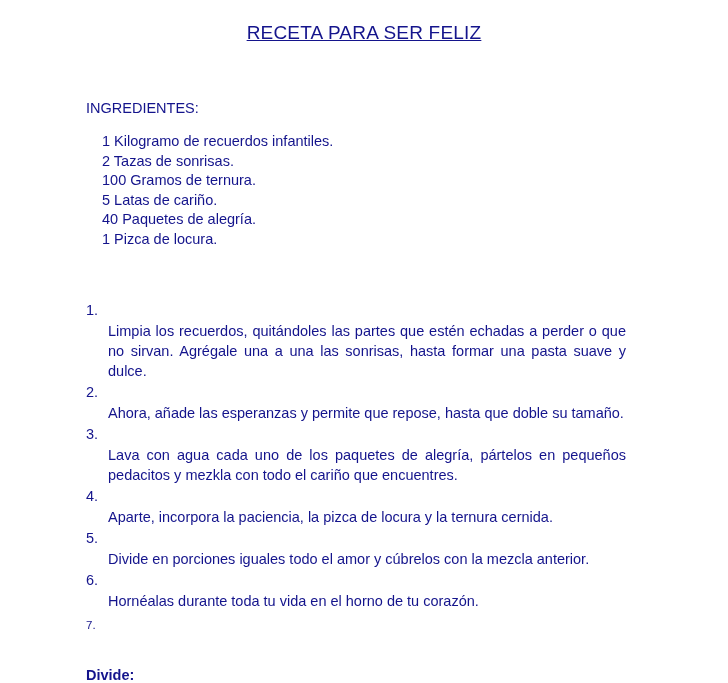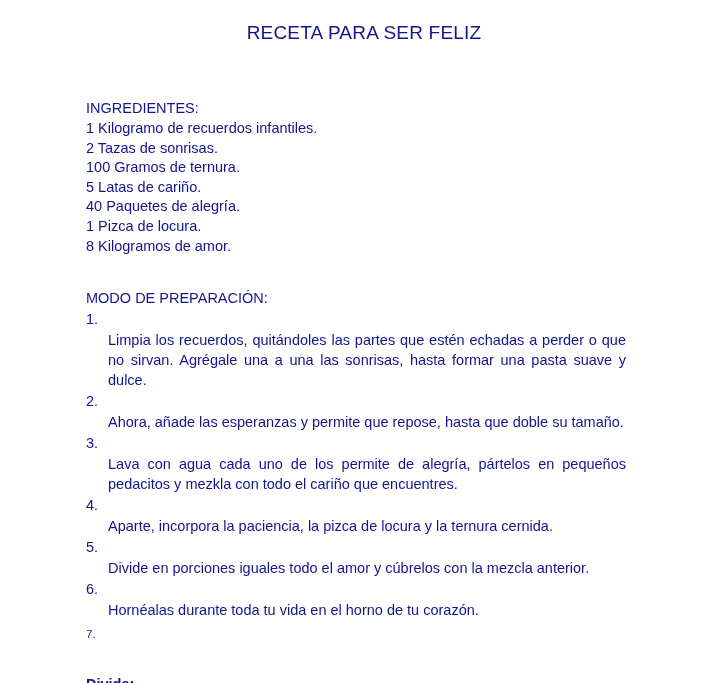--- a/index.html
+++ b/index.html
@@ -17,39 +17,40 @@
   .page {
     position: relative;
     width: 728px;
     height: 683px;
     box-sizing: border-box;
   }
   .doc-title {
     text-align: center;
     font-size: 19px;
     color: #14148c;
+    text-decoration: underline;
     margin: 22px 0 0 0;
     letter-spacing: 0.2px;
     font-weight: normal;
   }
   .content {
     position: absolute;
     left: 86px;
     top: 78px;
     width: 540px;
   }
   .section-heading {
     font-size: 14.5px;
     color: #14148c;
     margin: 0 0 3px 0;
     font-weight: normal;
   }
   .ingredient-list {
     list-style: none;
-    margin: 0;
+    margin: 16px;
     padding: 0;
   }
   .ingredient-list li {
     font-size: 14.5px;
     line-height: 19.6px;
     color: #14148c;
   }
   .spacer-lg { height: 34px; }
   .steps {
     list-style: none;
@@ -107,39 +108,37 @@
 
     <div class="section-heading">INGREDIENTES:</div>
 
     <ul class="ingredient-list">
       <li>1 Kilogramo de recuerdos infantiles.</li>
       <li>2 Tazas de sonrisas.</li>
       <li>100 Gramos de ternura.</li>
       <li>5 Latas de cariño.</li>
       <li>40 Paquetes de alegría.</li>
       <li>1 Pizca de locura.</li>
-      <li>8 Kilogramos de amor.</li>
     </ul>
 
     <div class="spacer-lg"></div>
 
-    <div class="section-heading">MODO DE PREPARACIÓN:</div>
 
     <ol class="steps">
       <li>
         <span class="num">1.</span>
         <span class="txt">Limpia los recuerdos, quitándoles las partes que estén echadas a perder o que no sirvan. Agrégale una a una las sonrisas, hasta formar una pasta suave y dulce.</span>
       </li>
       <li>
         <span class="num">2.</span>
         <span class="txt">Ahora, añade las esperanzas y permite que repose, hasta que doble su tamaño.</span>
       </li>
       <li>
         <span class="num">3.</span>
-        <span class="txt">Lava con agua cada uno de los permite de alegría, pártelos en pequeños pedacitos y mezkla con todo el cariño que encuentres.</span>
+        <span class="txt">Lava con agua cada uno de los paquetes de alegría, pártelos en pequeños pedacitos y mezkla con todo el cariño que encuentres.</span>
       </li>
       <li>
         <span class="num">4.</span>
         <span class="txt">Aparte, incorpora la paciencia, la pizca de locura y la ternura cernida.</span>
       </li>
       <li>
         <span class="num">5.</span>
         <span class="txt">Divide en porciones iguales todo el amor y cúbrelos con la mezcla anterior.</span>
       </li>
       <li>

